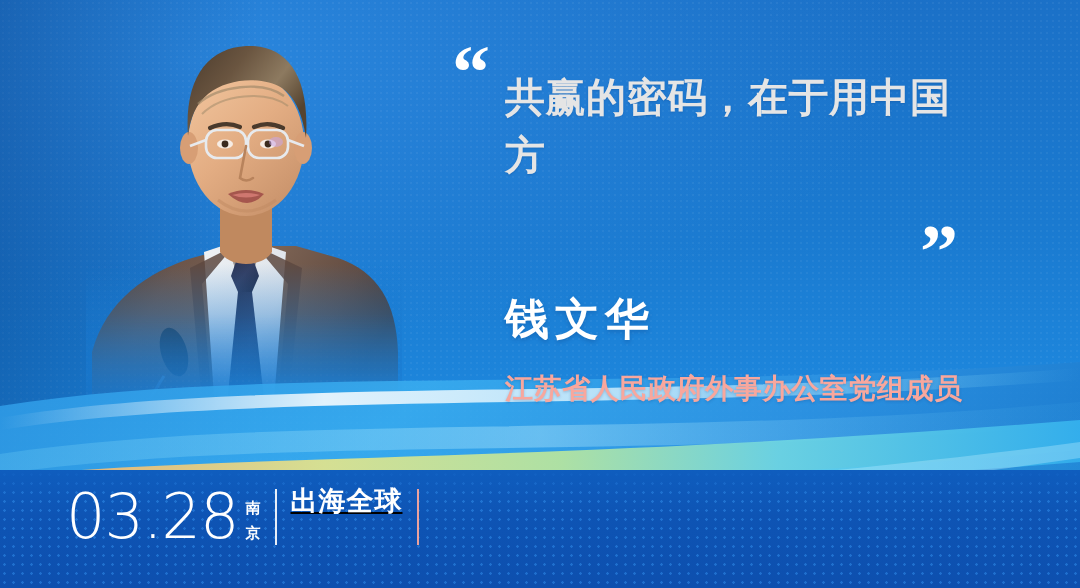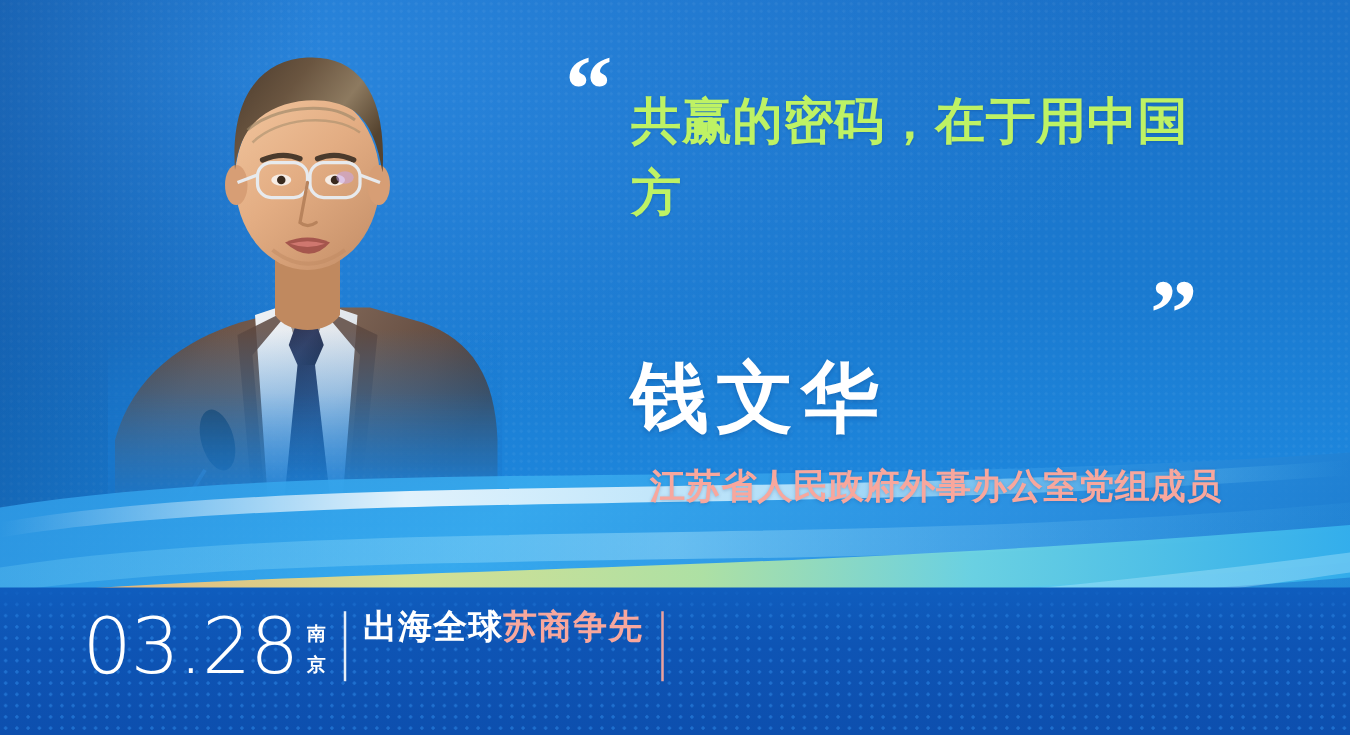--- a/index.html
+++ b/index.html
@@ -58,36 +58,36 @@
   .quote-open,.quote-close{
     position:absolute;color:#ffffff;font-weight:700;line-height:1;
     font-family:"Liberation Serif","DejaVu Serif",serif;
     letter-spacing:-2px;
   }
   .quote-open{left:452px;top:34px;font-size:76px;}
   .quote-close{left:920px;top:213px;font-size:76px;}
 
   .quote-text{
     position:absolute;left:505px;top:68px;width:470px;
-    color:#bef264;
+    color:#e5e5e5;
     font-size:40px;line-height:58px;
     font-weight:700;
     letter-spacing:.5px;
     text-shadow:0 1px 2px rgba(10,55,120,.25);
   }
 
   
   .speaker-name{
     position:absolute;left:505px;top:286px;
-    color:#ffffff;font-size:62px;line-height:66px;font-weight:700;
+    color:#ffffff;font-size:44px;line-height:66px;font-weight:700;
     letter-spacing:6px;
     text-shadow:0 2px 4px rgba(10,55,120,.28);
   }
   .speaker-titles{
-    position:absolute;left:505px;top:368px;width:520px;margin-left:15px;
+    position:absolute;left:505px;top:368px;width:520px;
   }
   .speaker-title-line{
     color:#f8a79d;font-size:28px;line-height:42px;font-weight:700;
     letter-spacing:.6px;
     text-shadow:0 1px 3px rgba(10,55,120,.25);
     white-space:nowrap;
   }
 
   
   .footer-lockup{
@@ -106,21 +106,21 @@
   .fl-city span{
     color:#ffffff;font-size:15px;line-height:25px;font-weight:700;
     letter-spacing:0;
   }
   .fl-rule{
     width:2px;height:56px;background:#ffffff;opacity:.9;
     margin:0 14px;
   }
   .fl-rule.pinky{background:#f8a79d;opacity:.95;}
   .fl-block{
-    display:flex;justify-content:flex-start;height:62px;
+    display:flex;flex-direction:column;justify-content:flex-start;height:62px;text-decoration:underline;
   }
   .fl-block .l1{
     color:#ffffff;font-size:27px;line-height:31px;font-weight:700;letter-spacing:1px;
   }
   .fl-block .l2{
     color:#f8a79d;font-size:27px;line-height:31px;font-weight:700;letter-spacing:1px;
   }
   .fl-block.wide .l1,.fl-block.wide .l2{letter-spacing:2px;}
 </style>
 </head>
@@ -309,21 +309,20 @@
 
     <div class="fl-city">
       <span>南</span>
       <span>京</span>
     </div>
 
     <div class="fl-rule"></div>
 
     <div class="fl-block">
       <div class="l1">出海全球</div>
-      <div class="l2">苏商争先</div>
     </div>
 
     <div class="fl-rule pinky"></div>
 
     <div class="fl-block wide">
     </div>
 
   </div>
 
 </div>

